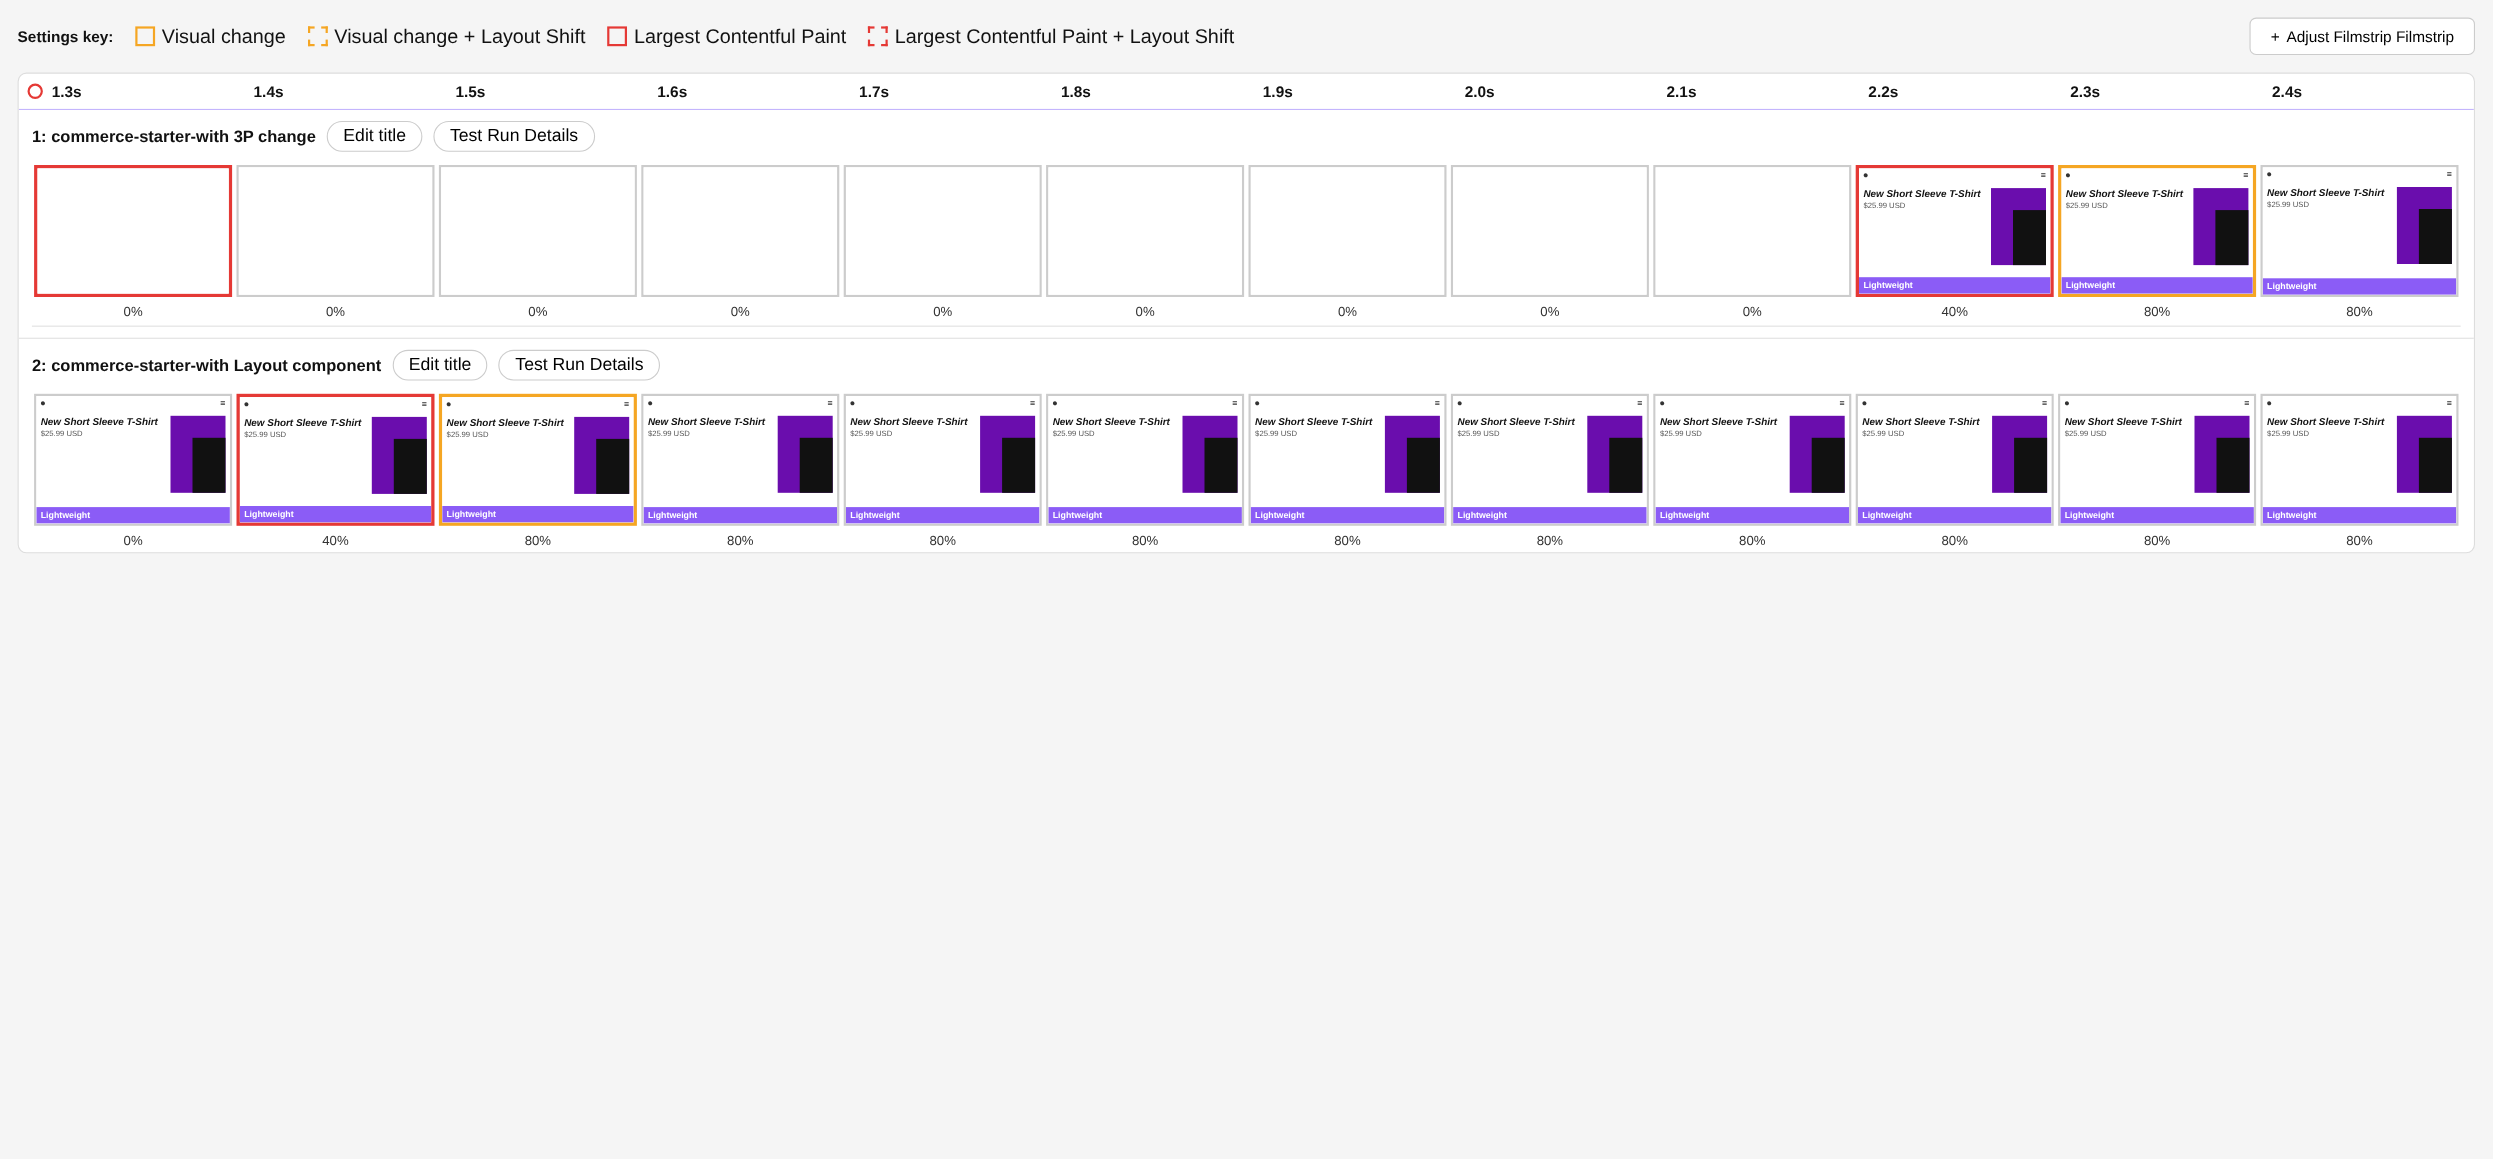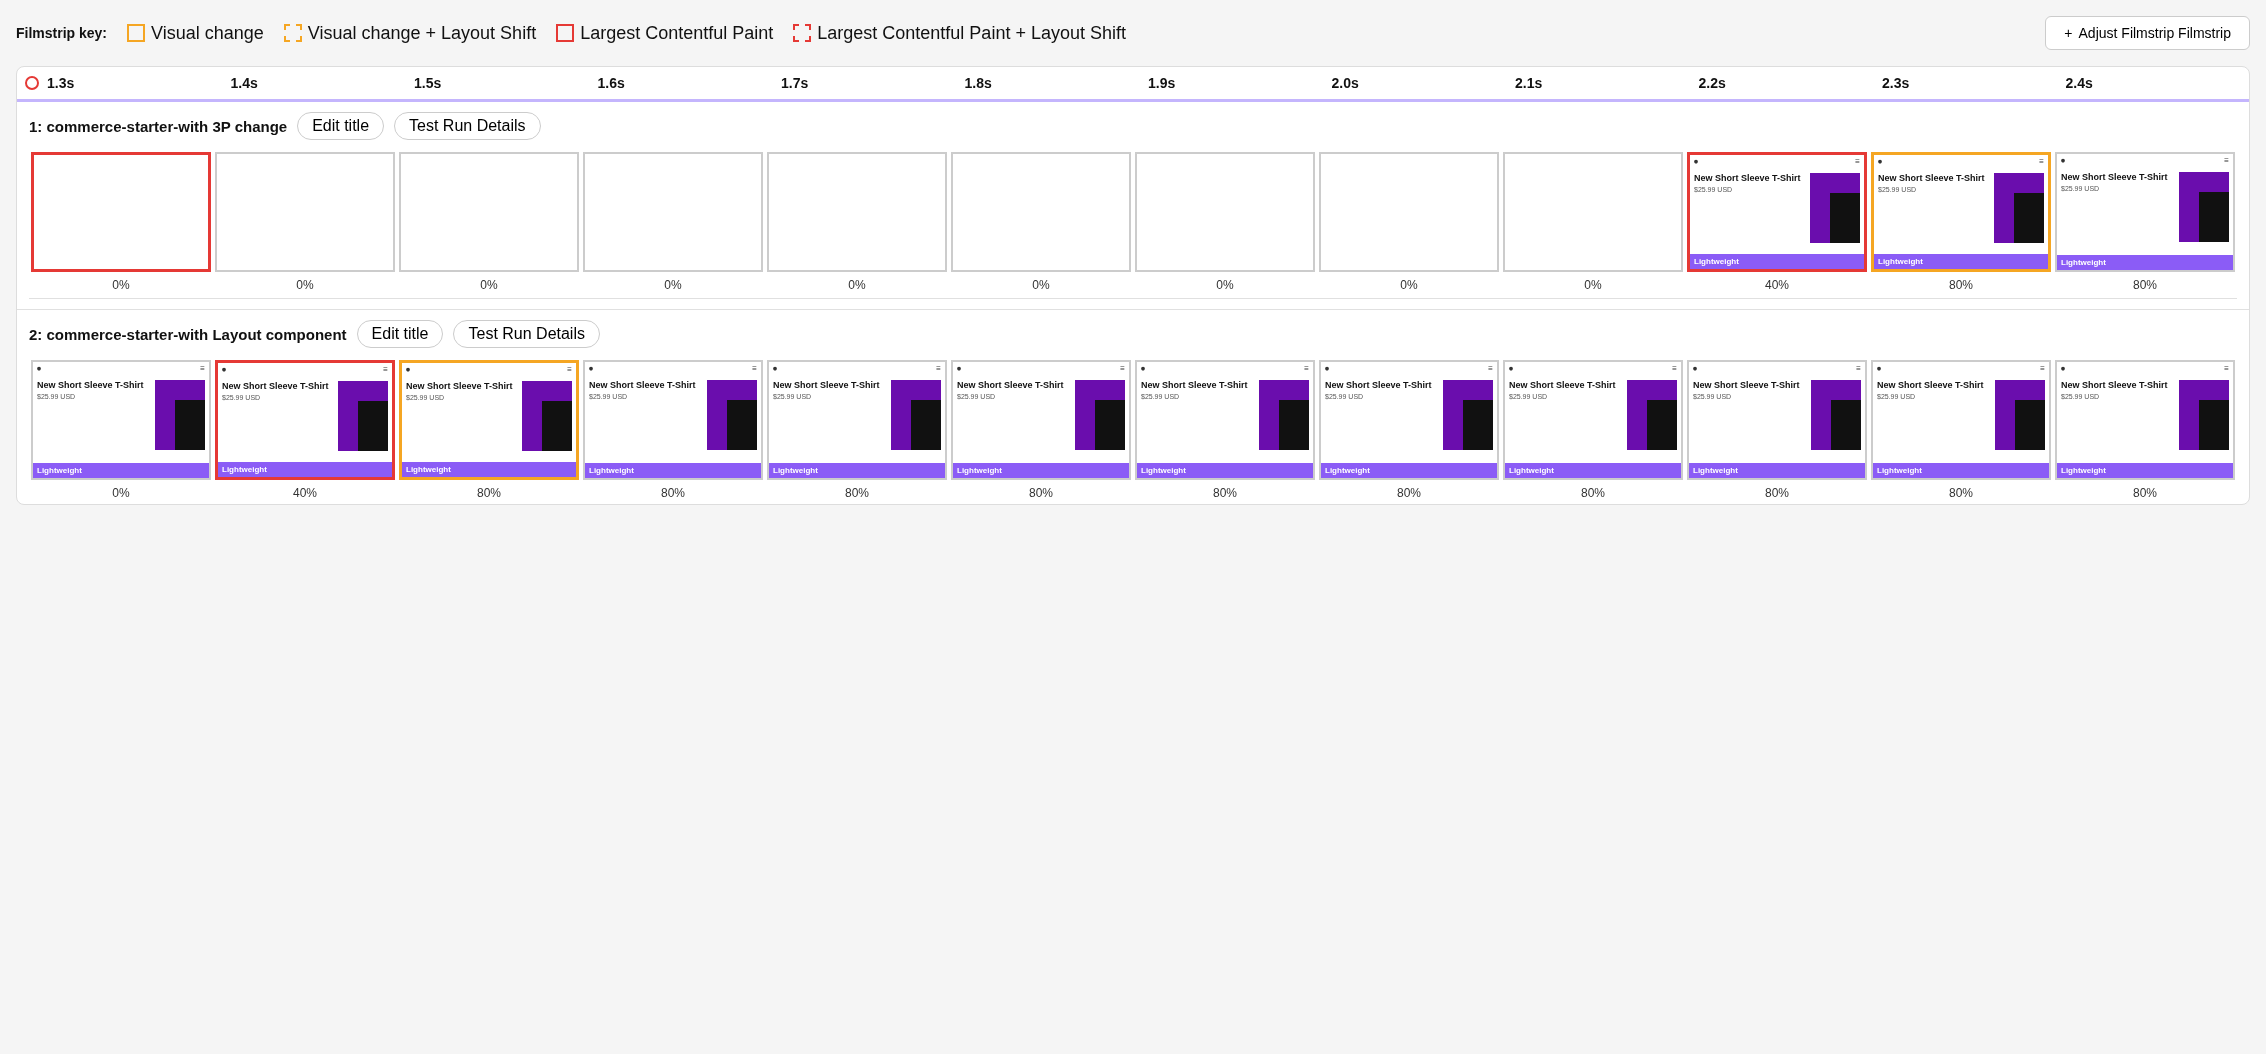--- a/index.html
+++ b/index.html
@@ -81,21 +81,21 @@
       background: #fff;
       border: 1.5px solid #ddd;
       border-radius: 8px;
       overflow: hidden;
     }
 
     
     .timeline-row {
       display: flex;
       align-items: center;
-      border-bottom: 3px solid #c4b5fd;
+      border-bottom: 1px solid #c4b5fd;
       padding: 8px 0 8px 20px;
       position: relative;
     }
 
     .timeline-dot {
       width: 14px;
       height: 14px;
       border-radius: 50%;
       border: 2px solid #e53935;
       background: transparent;
@@ -204,20 +204,21 @@
 
     .product-info {
       flex: 1;
     }
 
     .product-title {
       font-weight: 600;
       font-size: 9px;
       line-height: 1.2;
       color: #111;
+      font-style: italic;
     }
 
     .product-price {
       font-size: 7px;
       color: #555;
       margin-top: 2px;
     }
 
     .product-image-area {
       width: 50px;
@@ -270,21 +271,21 @@
       height: 1px;
       background: #e0e0e0;
       margin: 6px 0;
     }
   </style>
 </head>
 <body>
 
 <div class="top-bar">
   <div class="legend">
-    <span class="legend-title">Filmstrip key:</span>
+    <span class="legend-title">Settings key:</span>
     <div class="legend-item">
       <div class="legend-box visual-change"></div>
       <span>Visual change</span>
     </div>
     <div class="legend-item">
       <div class="legend-box visual-change-layout"></div>
       <span>Visual change + Layout Shift</span>
     </div>
     <div class="legend-item">
       <div class="legend-box lcp"></div>

